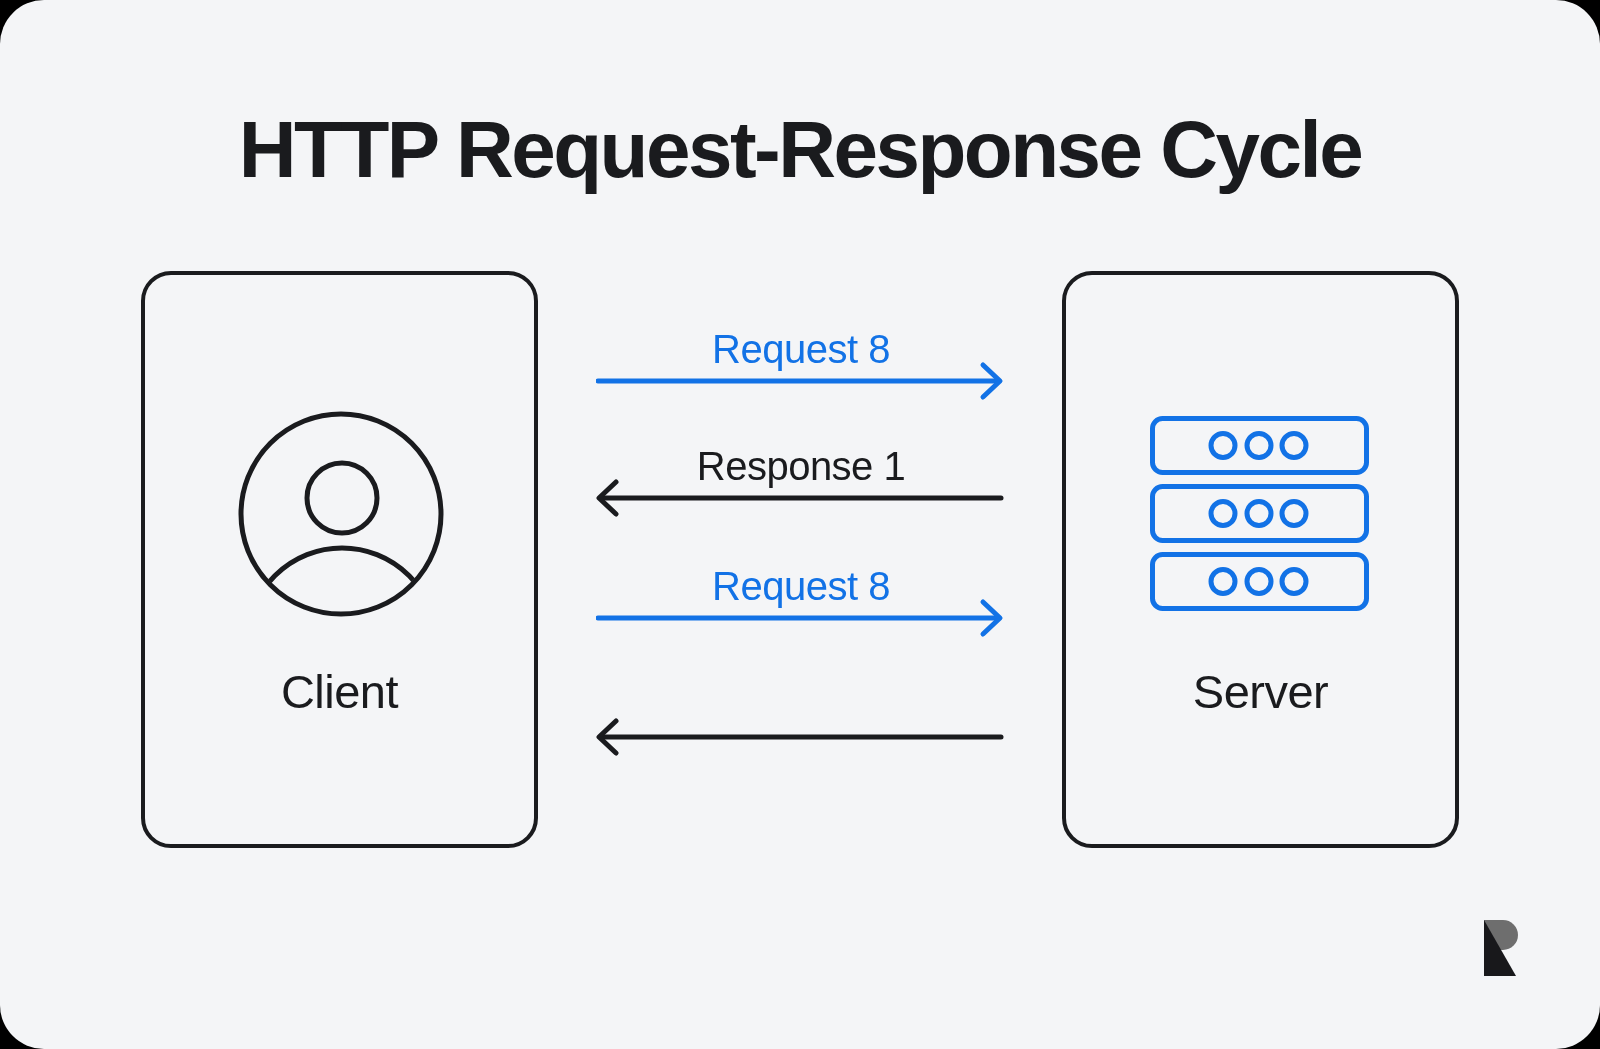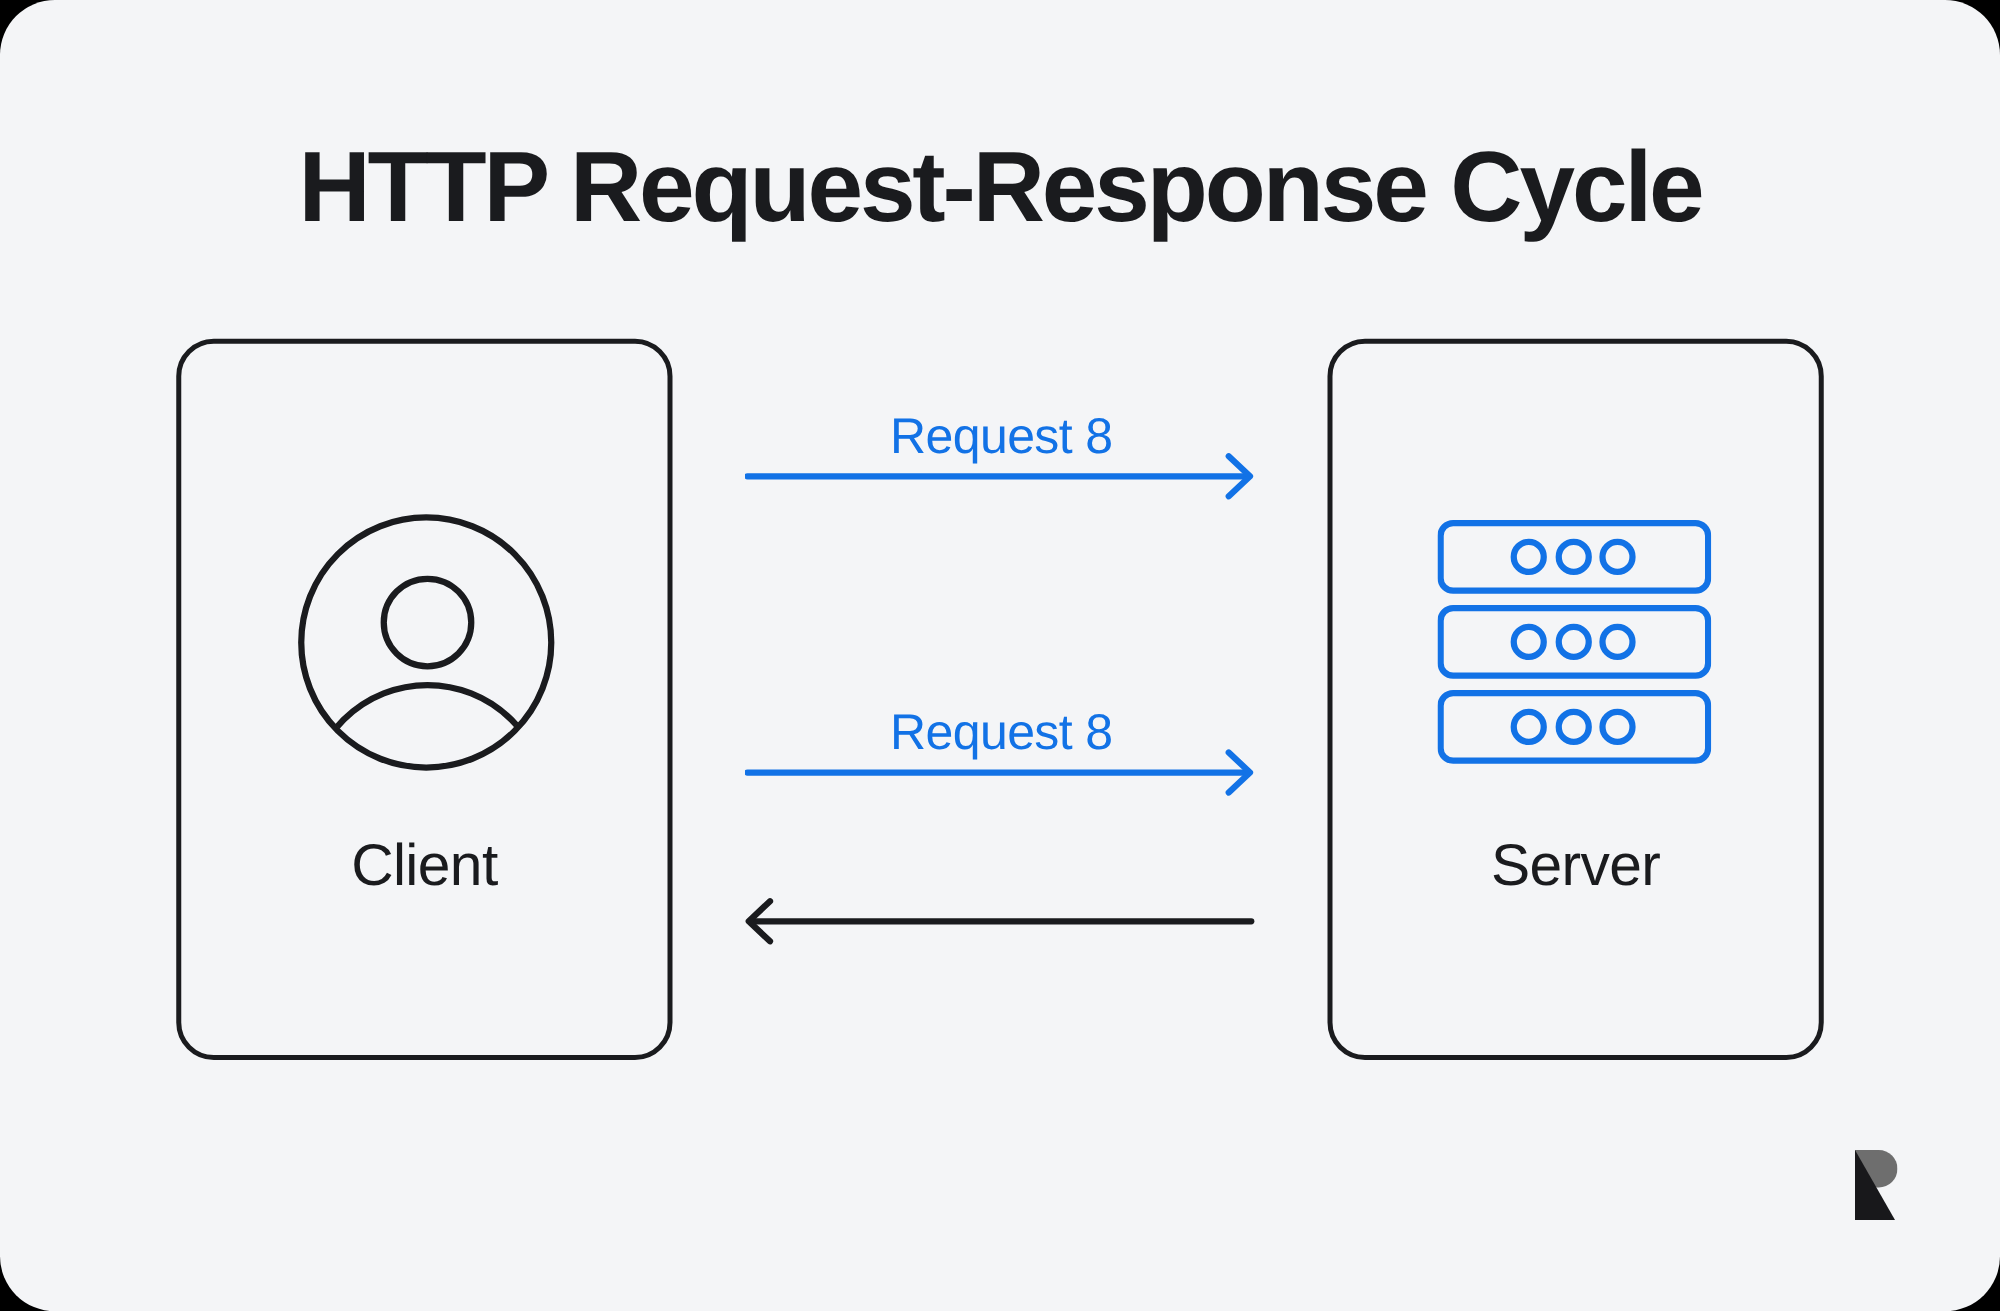--- a/index.html
+++ b/index.html
@@ -77,20 +77,27 @@
     </div>
 
     <div class="msg request" style="top:328px">
       <div class="msg-label">Request 8</div>
       <svg class="msg-arrow" width="410" height="44" viewBox="0 0 410 44">
         <line class="stroke" x1="2" y1="22" x2="399" y2="22"></line>
         <polyline class="stroke" points="387,6 404,22 387,38"></polyline>
       </svg>
     </div>
 
+    <div class="msg response" style="top:445px">
+      <div class="msg-label">Response 1</div>
+      <svg class="msg-arrow" width="410" height="44" viewBox="0 0 410 44">
+        <line class="stroke" x1="405" y1="22" x2="8" y2="22"></line>
+        <polyline class="stroke" points="20,6 3,22 20,38"></polyline>
+      </svg>
+    </div>
 
     <div class="msg request" style="top:565px">
       <div class="msg-label">Request 8</div>
       <svg class="msg-arrow" width="410" height="44" viewBox="0 0 410 44">
         <line class="stroke" x1="2" y1="22" x2="399" y2="22"></line>
         <polyline class="stroke" points="387,6 404,22 387,38"></polyline>
       </svg>
     </div>
 
     <div class="msg response" style="top:684px">

